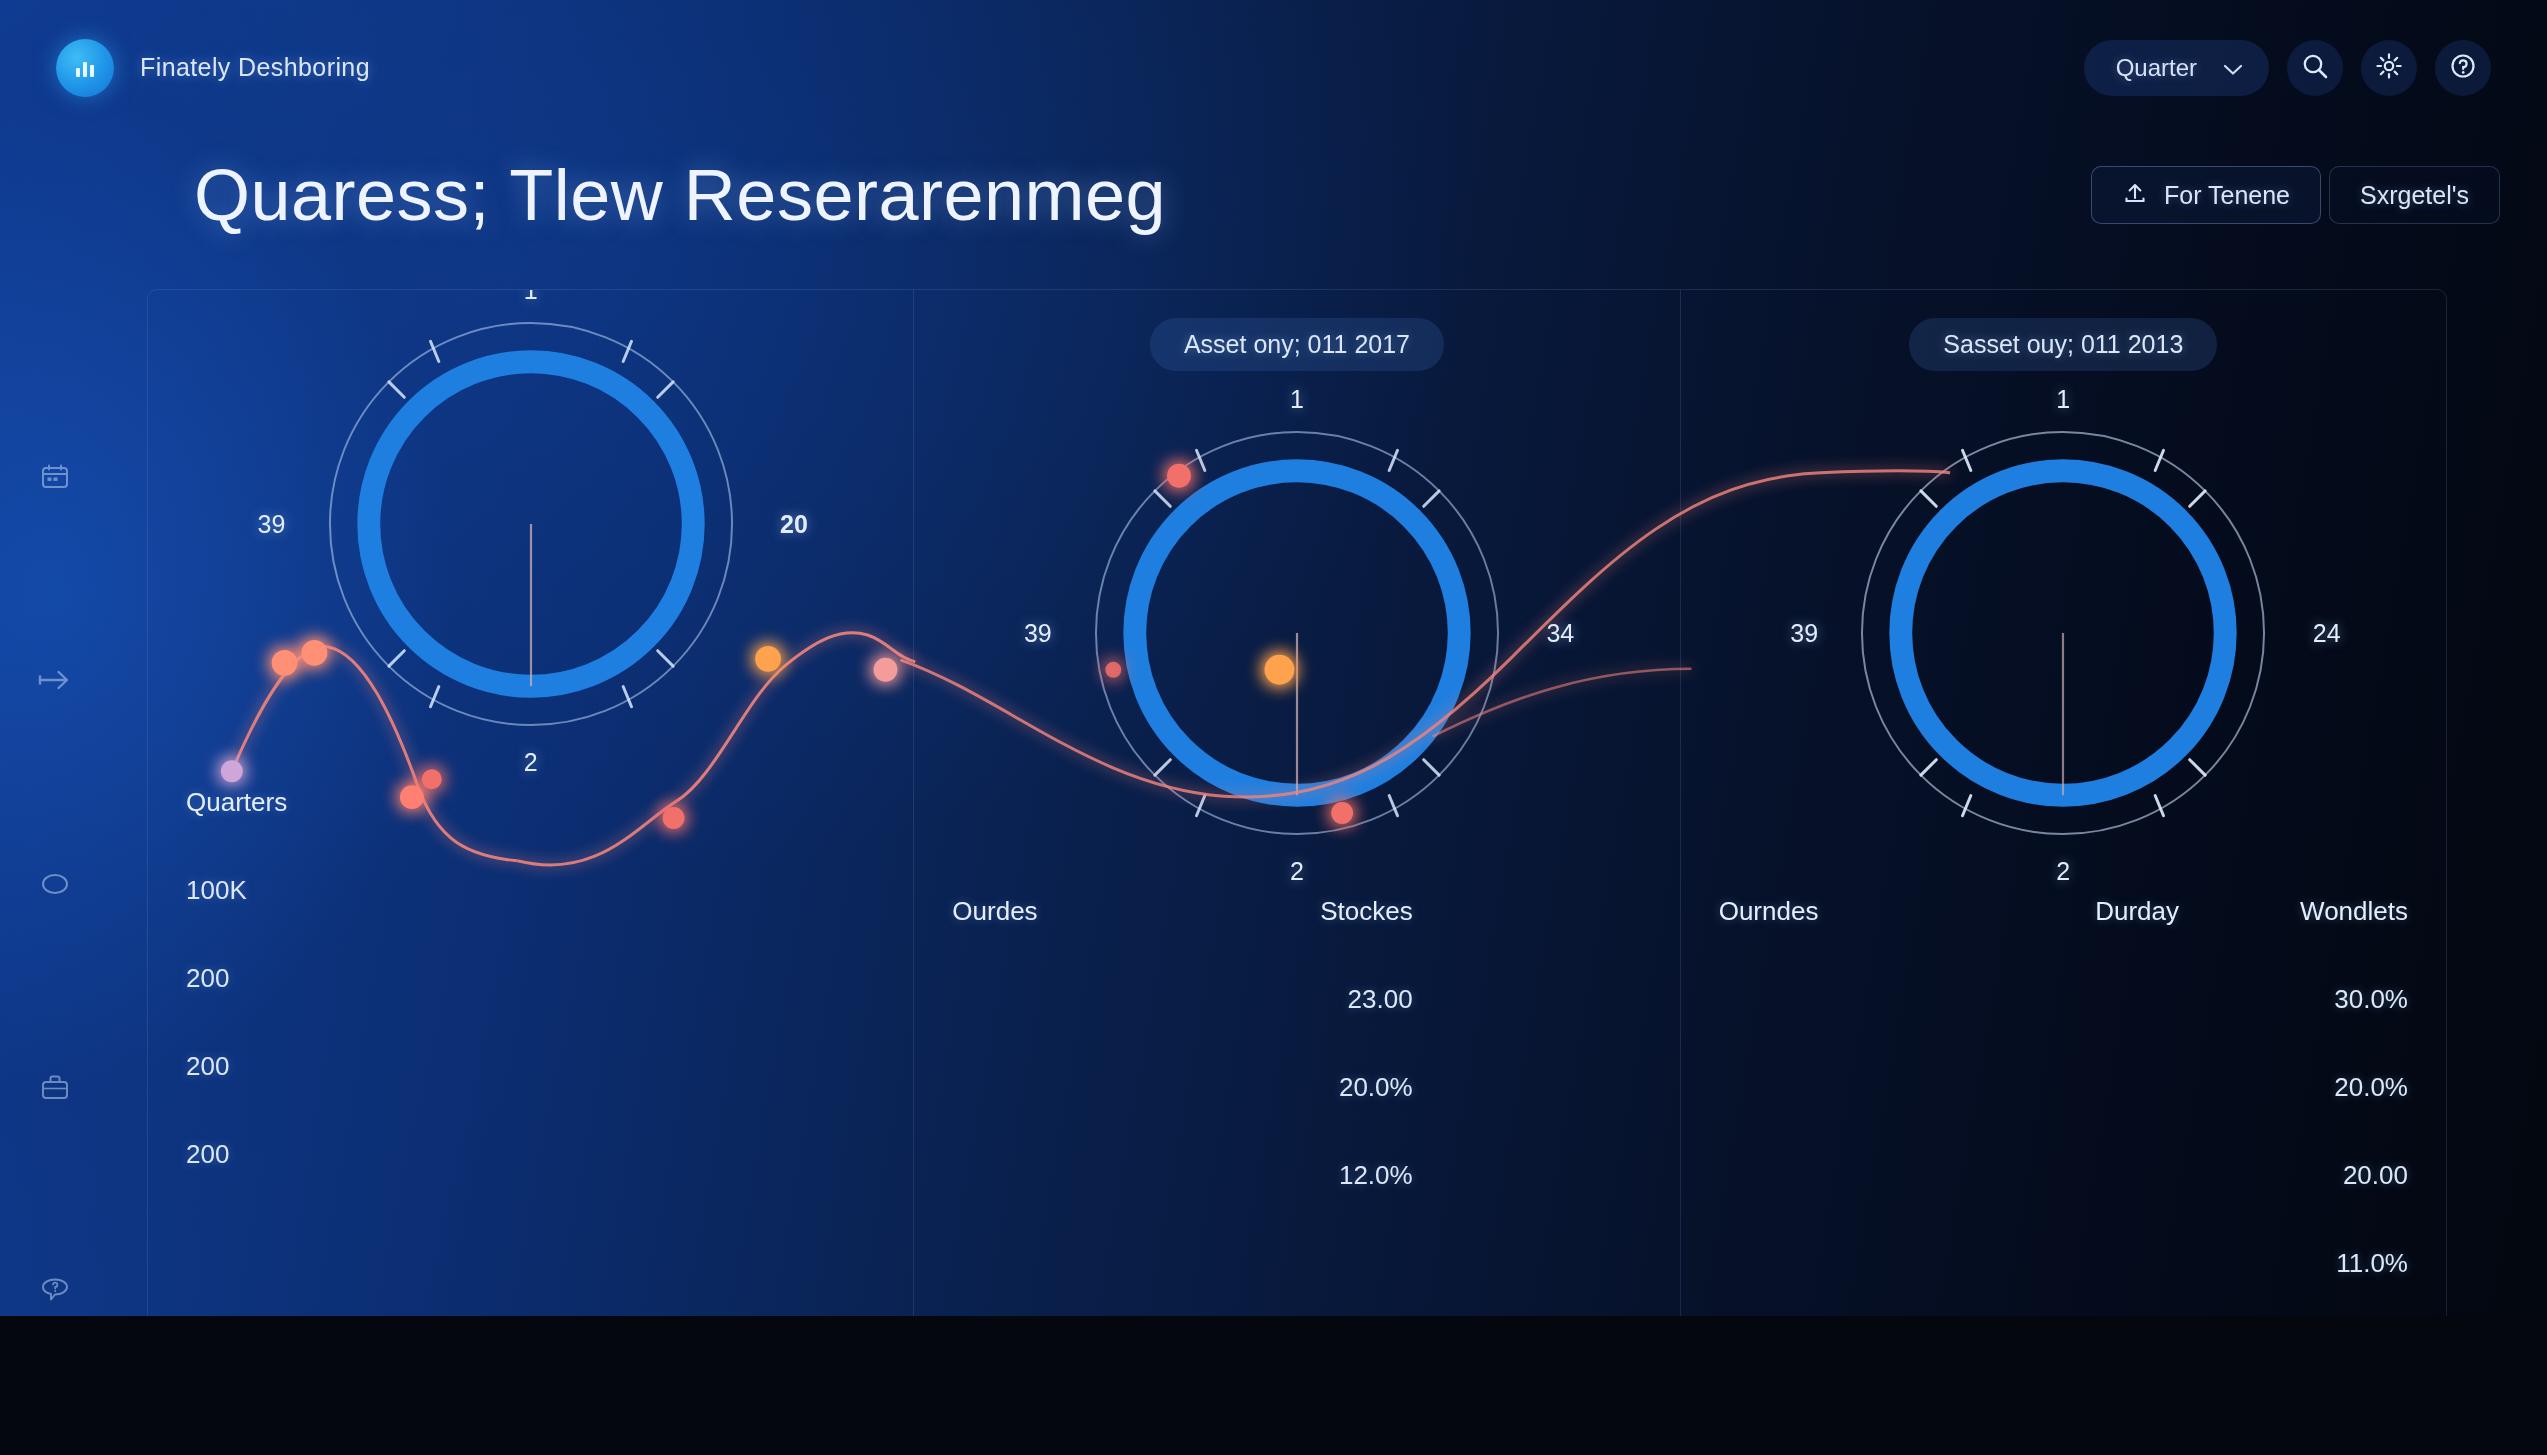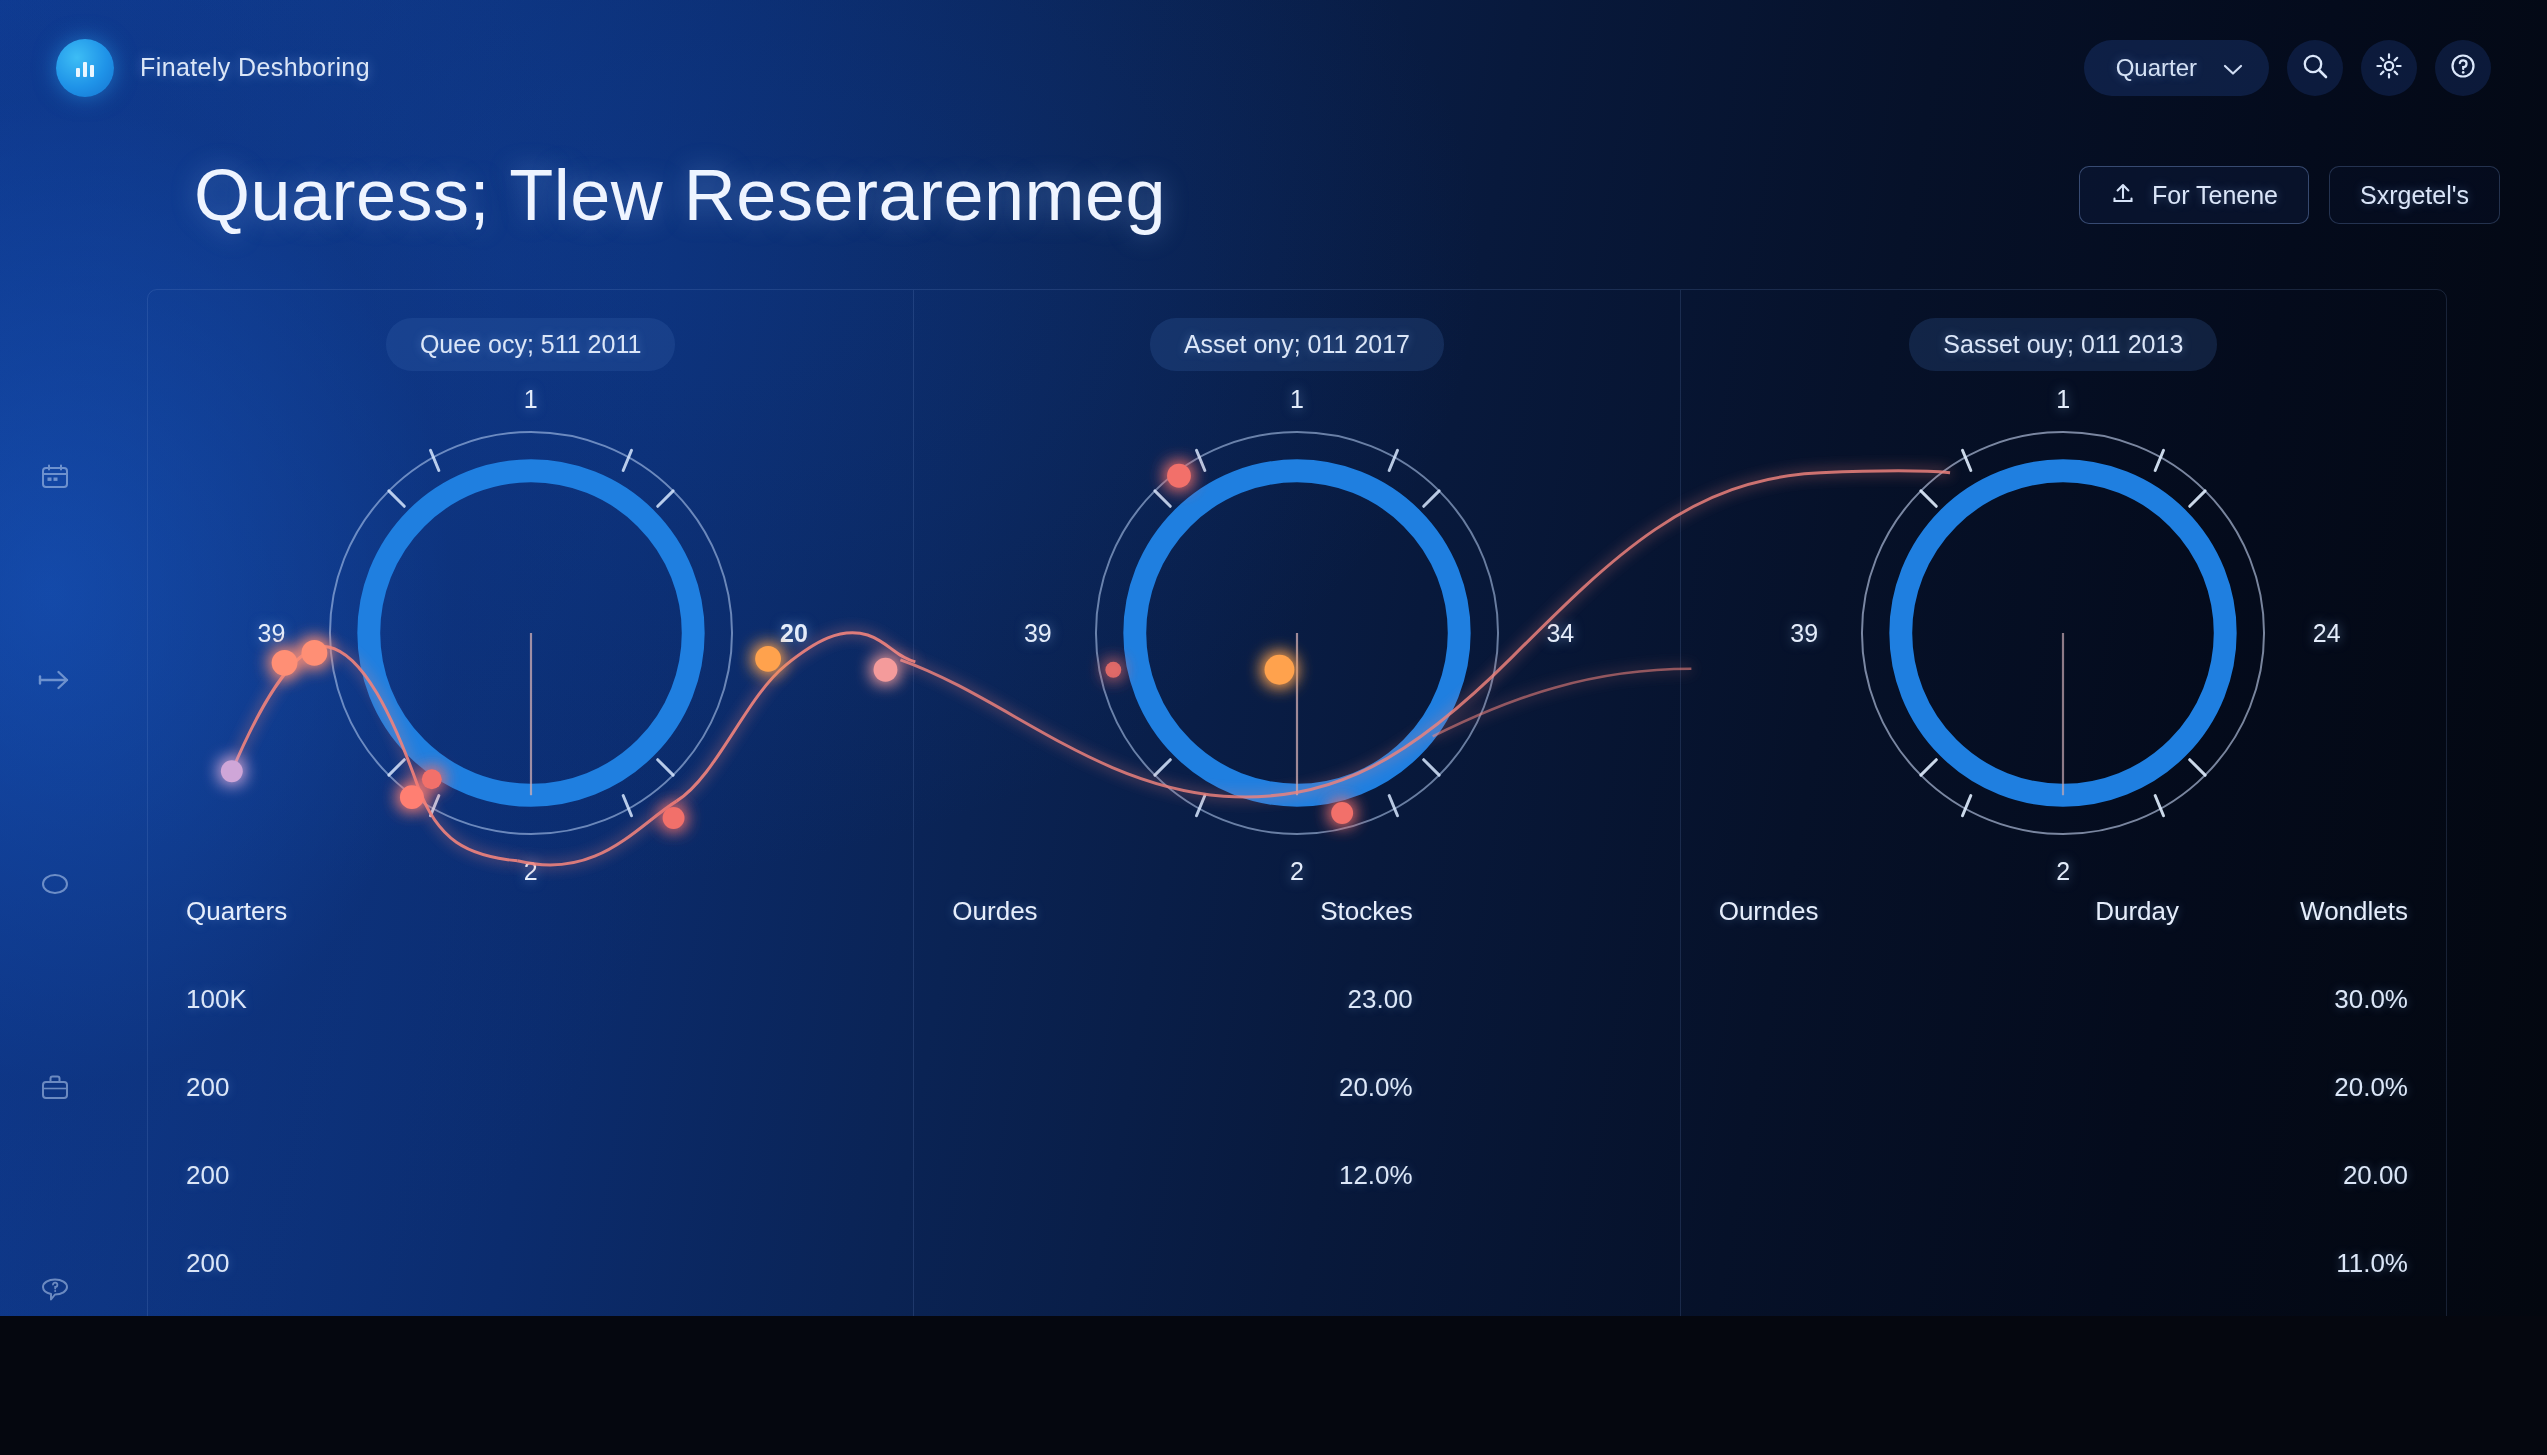--- a/index.html
+++ b/index.html
@@ -96,21 +96,21 @@
     color: #eef4ff;
     font-size: 72px;
     font-weight: 400;
     letter-spacing: 0.5px;
     text-shadow: 0 0 26px rgba(150,195,255,0.4);
     white-space: nowrap;
   }
   #head-buttons {
     margin-left: auto;
     display: flex;
-    gap: 20px;
+    gap: 8px;
     align-items: flex-start;
   }
   .head-btn {
     display: flex;
     align-items: center;
     gap: 16px;
     height: 58px;
     padding: 0 30px;
     border: 1px solid rgba(135,165,225,0.38);
     border-radius: 10px;
@@ -347,23 +347,20 @@
           <path d="M15 10.5 a2.2 2.2 0 1 1 2.2 2.5 L17.2 14.6" fill="none" stroke="#b9d0f2" stroke-width="1.8" stroke-linecap="round"></path>
           <circle cx="17.2" cy="17" r="1" fill="#b9d0f2"></circle>
         </svg>
       </span>
     </div>
   </div>
 
   <div id="cards">
 
     <div class="card">
-      <div class="badge-row">
-        <div class="badge">Quee ocy; 511 2011</div>
-      </div>
       <div class="gauge-wrap">
         <div class="gauge">
           <svg viewBox="0 0 420 420" width="418" height="418">
             <circle cx="210" cy="210" r="202" fill="none" stroke="rgba(186,210,245,0.55)" stroke-width="2"></circle>
             <g stroke="rgba(215,232,255,0.85)" stroke-width="3" stroke-linecap="round">
               <path d="M210 8 L210 30" opacity="0"></path>
               <path d="M352.8 67.2 L337.3 82.7"></path>
               <path d="M412 210 L390 210" opacity="0"></path>
               <path d="M352.8 352.8 L337.3 337.3"></path>
               <path d="M210 412 L210 390" opacity="0"></path>

